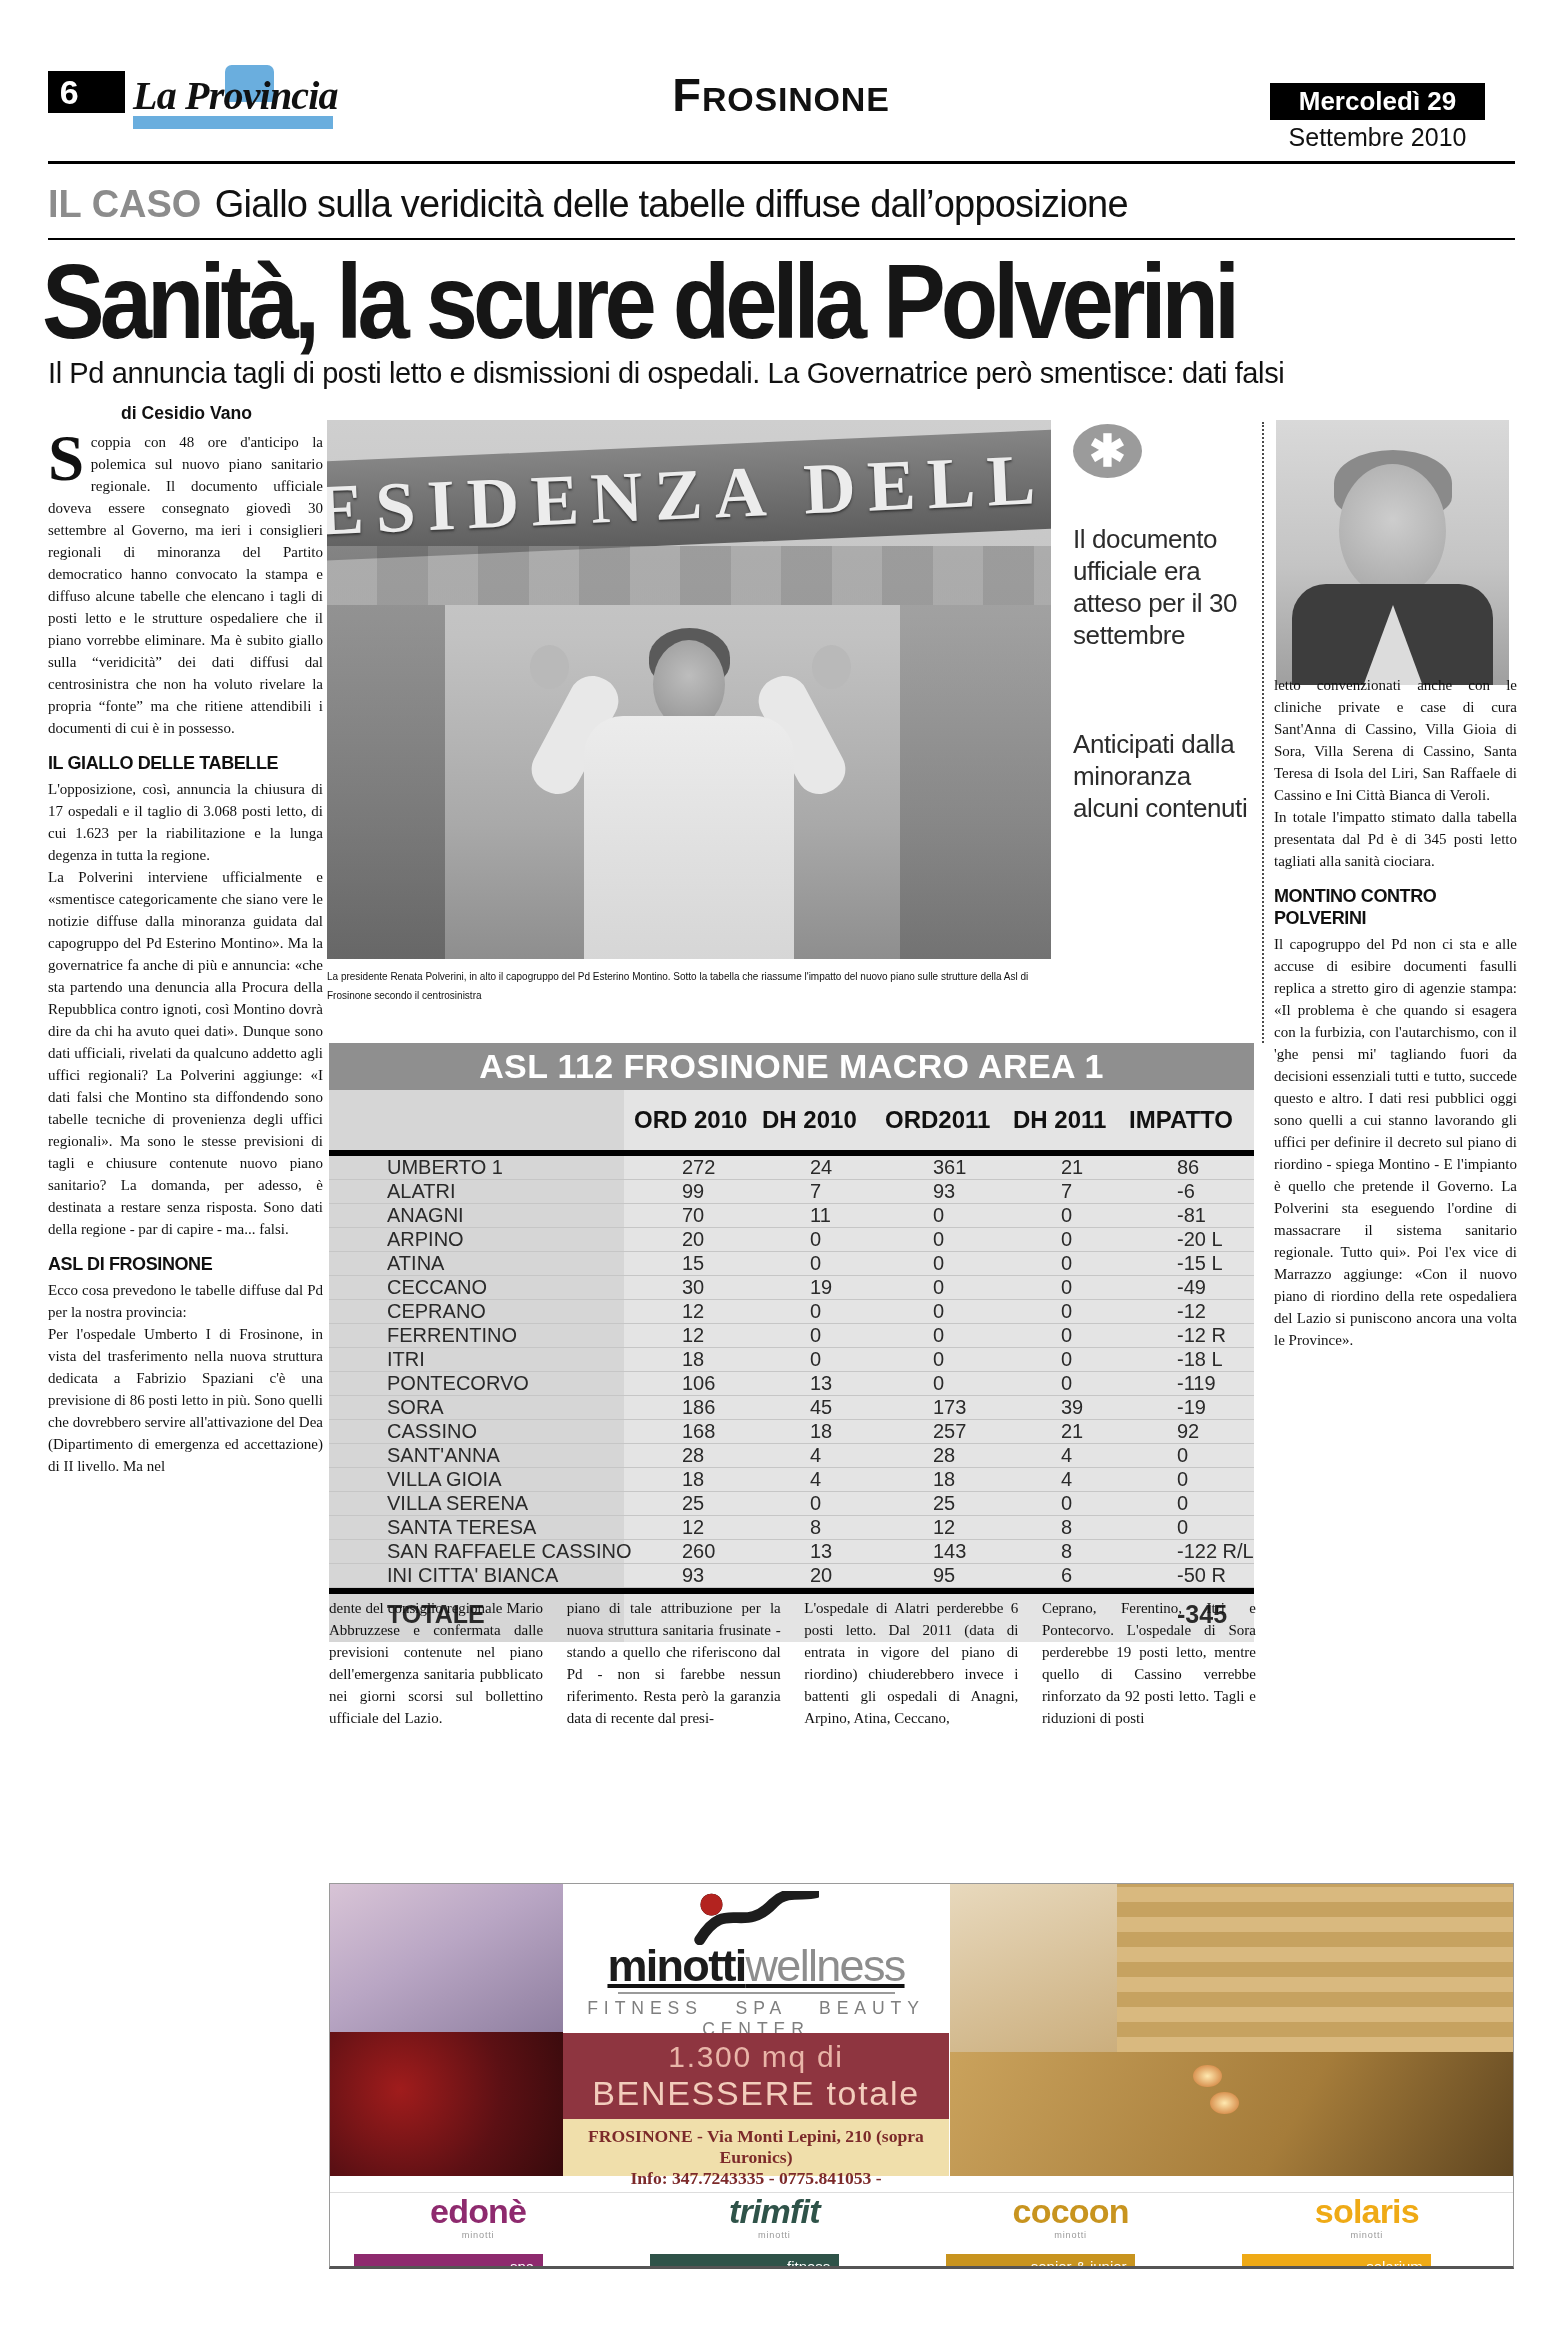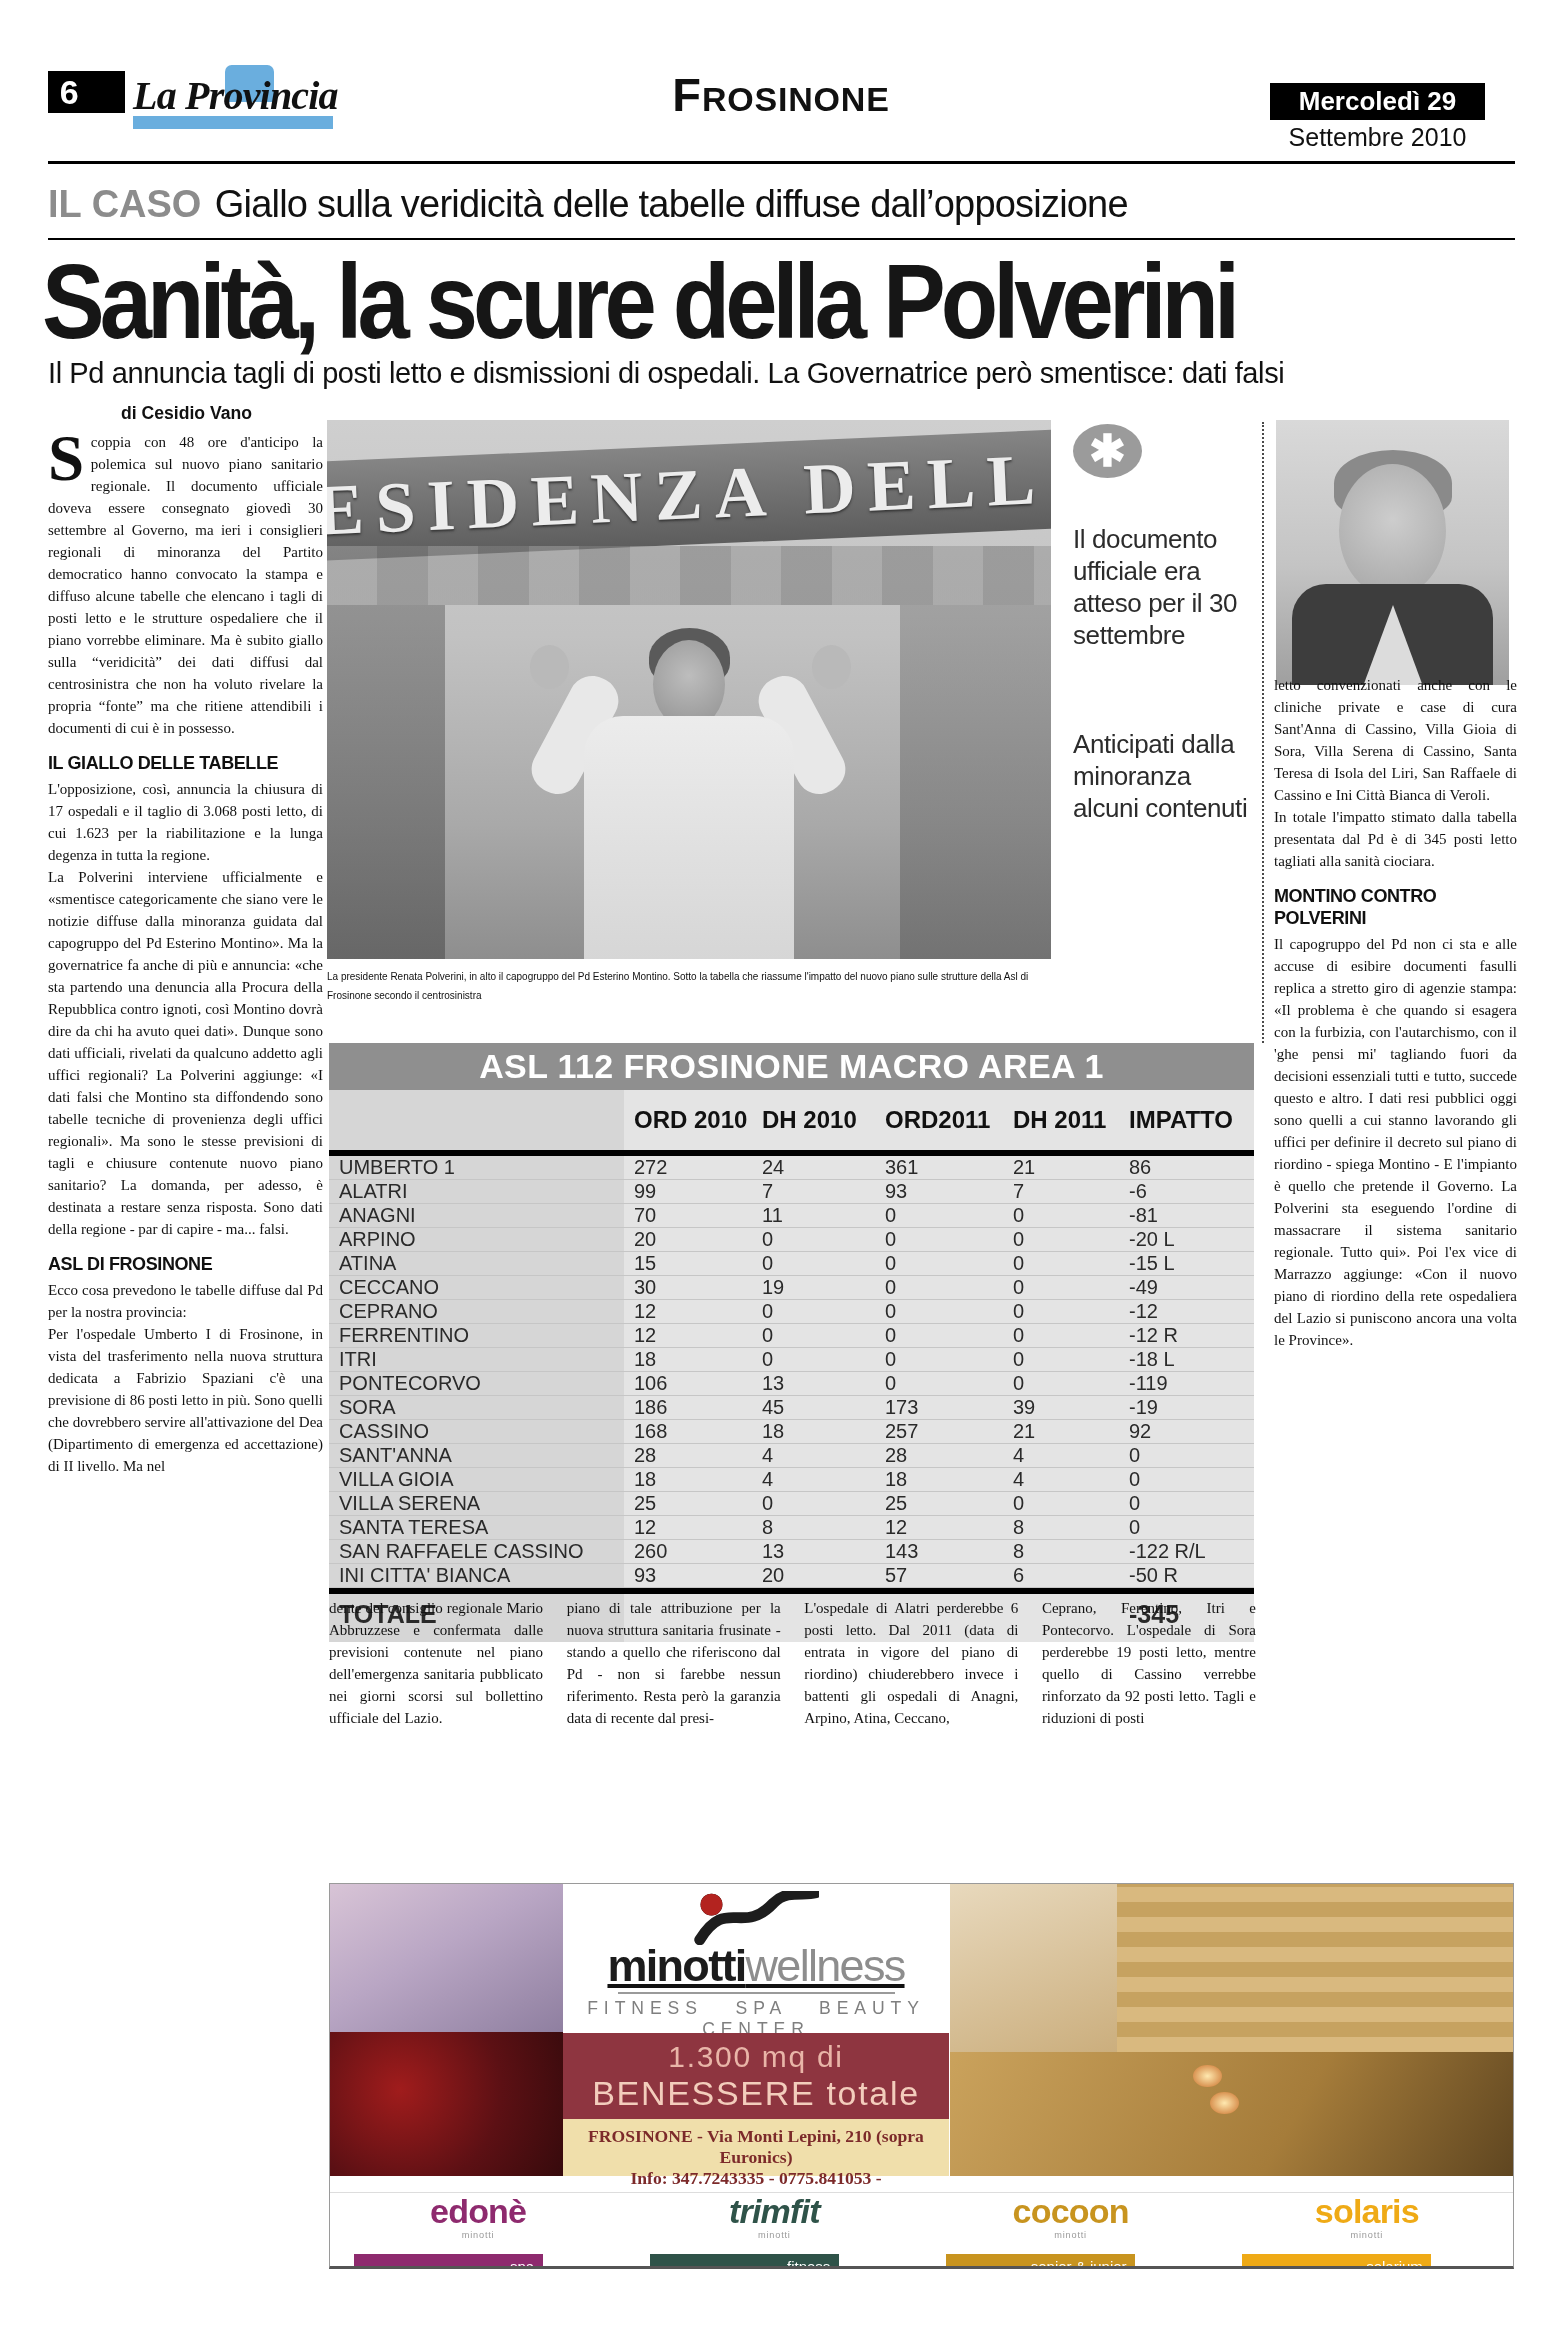--- a/index.html
+++ b/index.html
@@ -82,21 +82,21 @@
   .po-shirt{position:absolute;left:50%;bottom:0;width:59px;height:80px;margin-left:-29px;background:#dcdcdc;clip-path:polygon(50% 0,100% 100%,0 100%);}
 
   
   .asl-table{left:329px;top:1043px;width:925px;font-family:"Liberation Sans",sans-serif;}
   .t-title{height:47px;background:#8f8f8f;color:#fff;font-weight:bold;font-size:34px;line-height:47px;
     text-align:center;letter-spacing:0.4px;transform-origin:center;}
   .t-body{background:#e4e4e4;position:relative;padding-bottom:8.4px;}
   .t-shade{position:absolute;left:0;top:0;width:295px;height:100%;background:#d6d6d6;}
   .t-grid{position:relative;display:grid;grid-template-columns:295px 128px 123px 128px 116px 136px;align-items:center;}
   .t-head{height:60px;font-weight:bold;font-size:24px;border-bottom:6.7px solid #000;}
-  .t-row{height:23px;font-size:20px;color:#2a2a2a;border-bottom:1.7px solid #c6c6c6;}
+  .t-row{height:23px;font-size:20px;color:#2a2a2a;border-bottom:1.7px solid #c6c6c6;padding-left:48px;}
   .t-cell{padding-left:10px;white-space:nowrap;overflow:hidden;}
   .t-total{height:40px;border-top:6.7px solid #000;font-weight:bold;font-size:25px;border-bottom:none;}
 
   
   .bottom-cols{left:329px;top:1597px;width:927px;height:279px;display:grid;
     grid-template-columns:repeat(4,1fr);column-gap:23.5px;font-size:15px;line-height:22px;text-align:justify;}
   .bottom-cols div{overflow:hidden;}
 
   
   .ad{left:329px;top:1883px;width:1185px;height:386px;border:0.8px solid #9a9a9a;border-bottom:3.4px solid #555;
@@ -342,21 +342,21 @@
           <div class="t-cell">260</div>
           <div class="t-cell">13</div>
           <div class="t-cell">143</div>
           <div class="t-cell">8</div>
           <div class="t-cell">-122 R/L</div>
         </div>
         <div class="t-grid t-row">
           <div class="t-cell">INI CITTA' BIANCA</div>
           <div class="t-cell">93</div>
           <div class="t-cell">20</div>
-          <div class="t-cell">57</div>
+          <div class="t-cell">95</div>
           <div class="t-cell">6</div>
           <div class="t-cell">-50 R</div>
         </div>
       </div>
     <div class="t-grid t-row t-total">
       <div class="t-cell">TOTALE</div>
       <div class="t-cell"></div>
         <div class="t-cell"></div>
         <div class="t-cell"></div>
         <div class="t-cell"></div>

